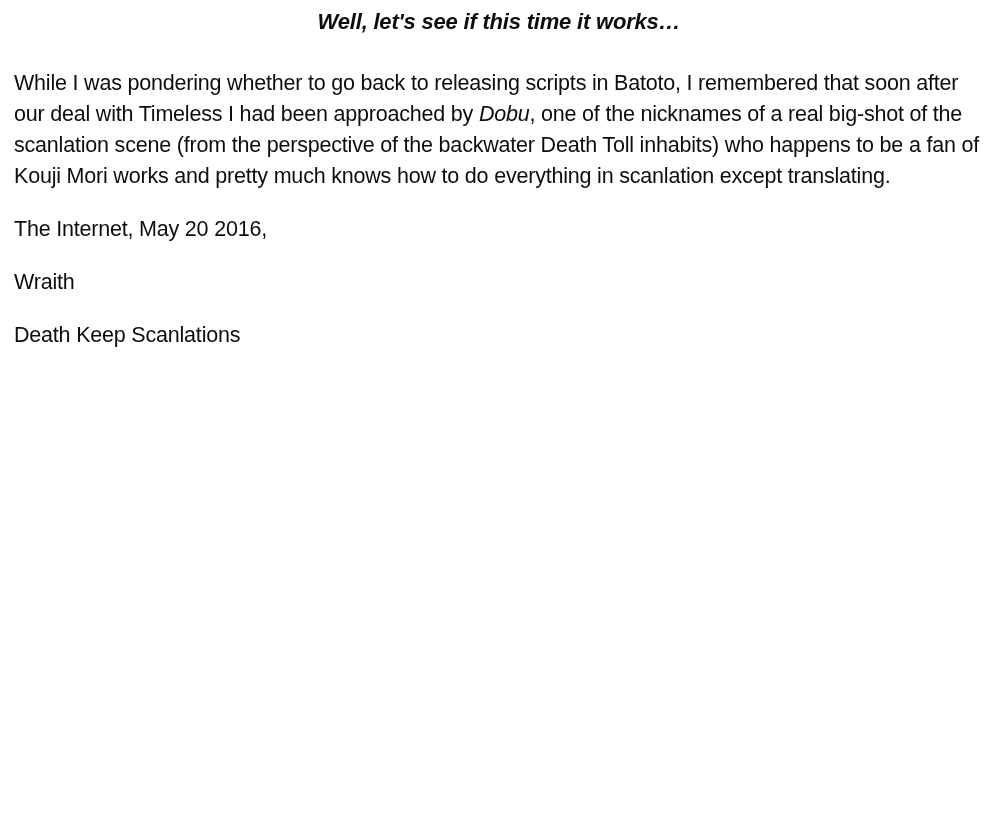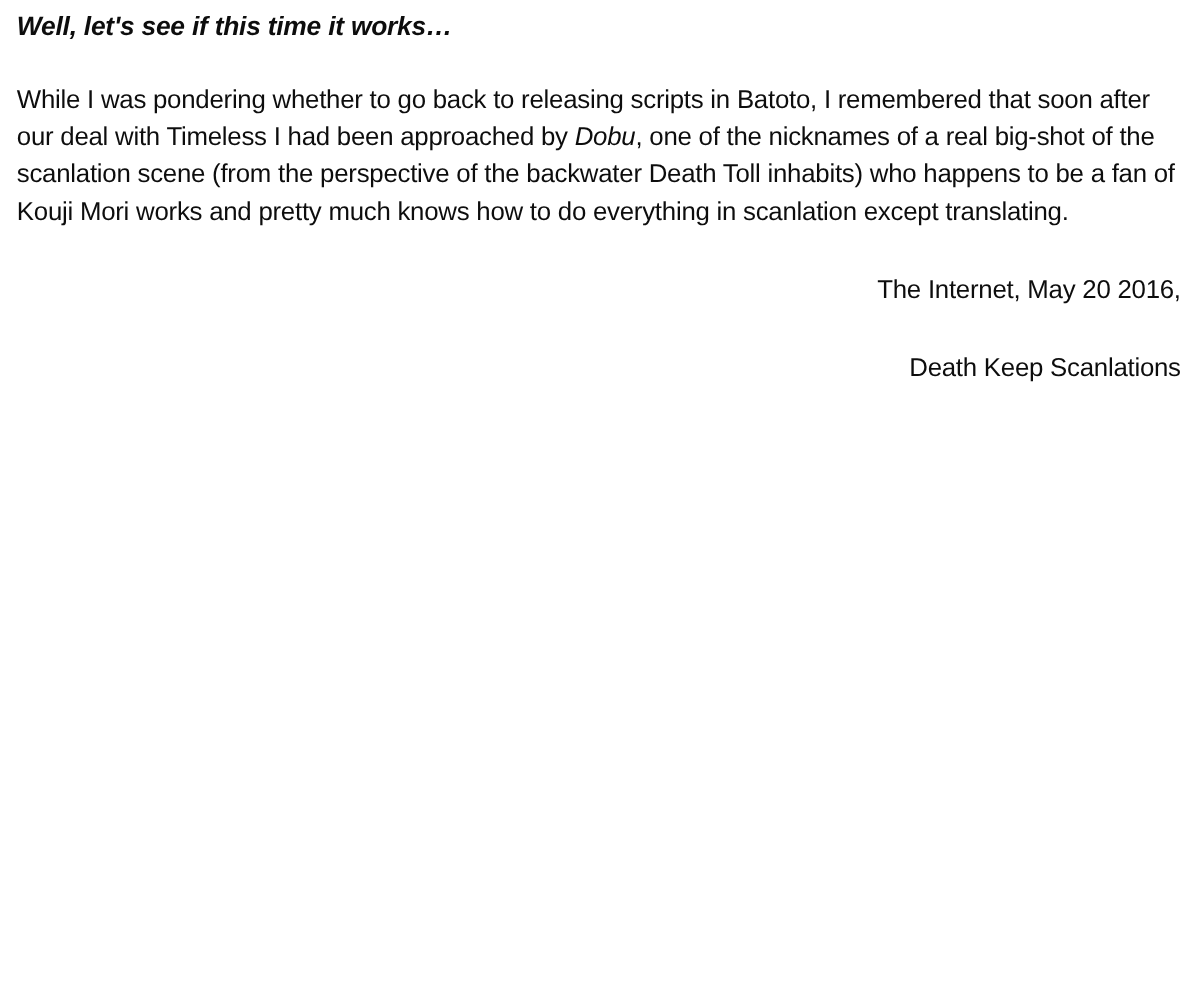--- a/index.html
+++ b/index.html
@@ -17,49 +17,50 @@
     color: #0d0d0d;
     font-family: "Liberation Sans", "DejaVu Sans", sans-serif;
     font-stretch: semi-condensed;
     font-size: 21.5px;
     line-height: 31px;
     letter-spacing: -0.2px;
     overflow: hidden;
   }
   .title {
     margin: 0;
-    text-align: left;
+    text-align: center;
     font-size: 22px;
     line-height: 31px;
     font-weight: bold;
     font-style: italic;
   }
   .page p {
     margin: 31px 0 0 0;
   }
   .bold-name {
     font-weight: normal;
     font-style: italic;
   }
   .signoff p {
-    margin-top: 34px;
-    text-align: right;
+    margin-top: 22px;
+    text-align: left;
   }
 </style>
 </head>
 <body>
 
 <div class="page">
 
   <h1 class="title">Well, let's see if this time it works…</h1>
 
 
   <p><span>While I was pondering whether to go back to releasing scripts in Batoto, I remembered that soon after our deal with Timeless I had been approached by </span><span class="bold-name">Dobu</span><span>, one of the nicknames of a real big-shot of the scanlation scene (from the perspective of the backwater Death Toll inhabits) who happens to be a fan of Kouji Mori works and pretty much knows how to do everything in scanlation except translating.</span></p>
 
 
 
 
   <div class="signoff">
     <p>The Internet, May 20 2016,</p>
+    <p>Wraith</p>
     <p>Death Keep Scanlations</p>
   </div>
 
 </div>
 
 </body></html>

